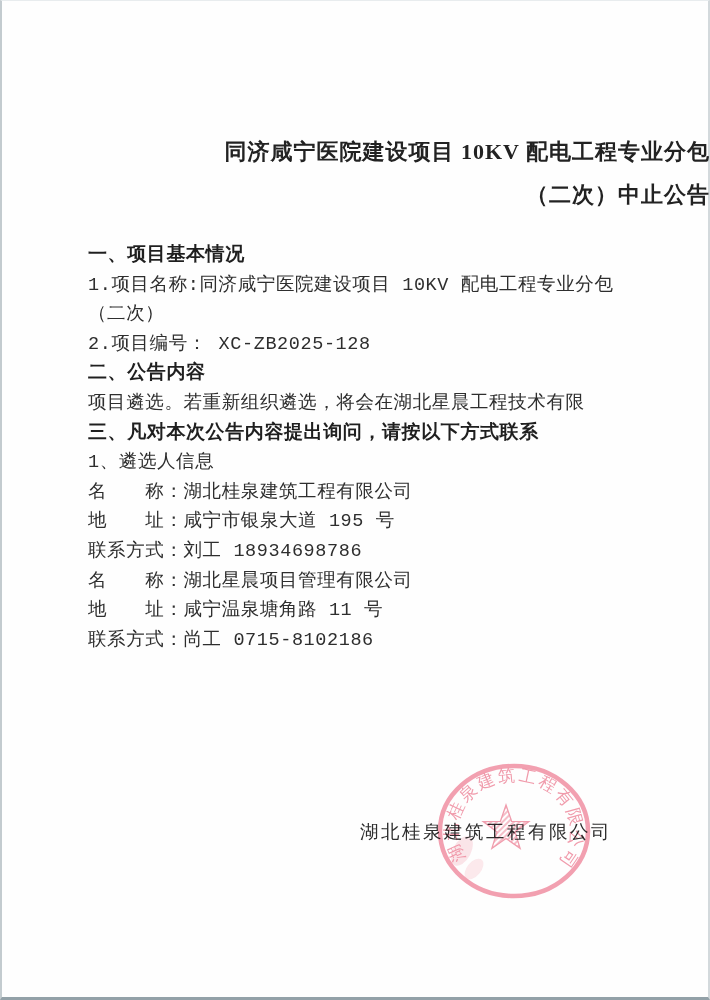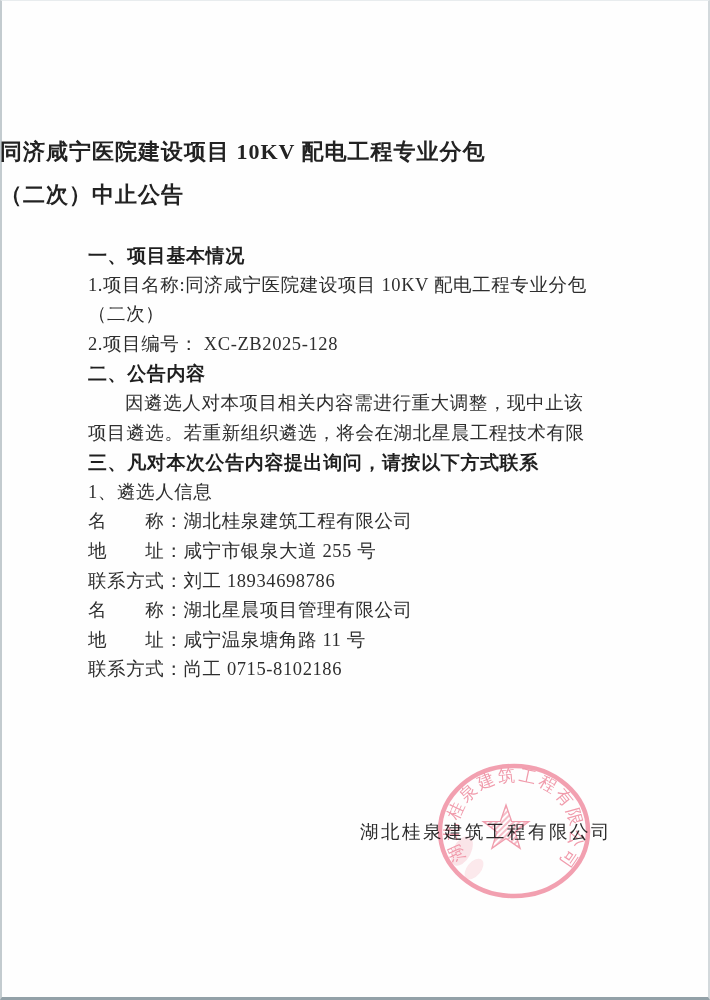--- a/index.html
+++ b/index.html
@@ -21,43 +21,44 @@
     inset: 0;
     border-left: 2px solid #c3cbcf;
     border-right: 2px solid #d3d9dc;
     border-top: 1px solid #e8ecee;
     border-bottom: 3px solid #93a1a8;
     pointer-events: none;
   }
   .title-block {
     position: absolute;
     top: 130px;
-    left: 0;
+    left: 16px;
     right: 0;
-    text-align: left;
+    text-align: right;
   }
   .title-line {
     font-size: 22px;
     font-weight: bold;
     line-height: 43px;
     letter-spacing: 1px;
     color: #222;
   }
   .content {
     position: absolute;
     top: 241px;
     left: 88px;
     width: 536px;
   }
   .line {
     font-size: 18.5px;
     line-height: 29.6px;
     letter-spacing: 0.6px;
     white-space: nowrap;
     color: #2e2e2e;
+    font-family: Liberation Mono, monospace;
   }
   .line.heading {
     font-weight: bold;
     font-size: 19px;
     color: #1f1f1f;
   }
   .line.body-indent {
     text-indent: 2em;
   }
   .sig-company {
@@ -104,26 +105,25 @@
     <div class="title-line">同济咸宁医院建设项目 10KV 配电工程专业分包</div>
     <div class="title-line">（二次）中止公告</div>
   </div>
 
   <div class="content">
       <div class="line heading">一、项目基本情况</div>
       <div class="line body">1.项目名称:同济咸宁医院建设项目 10KV 配电工程专业分包</div>
       <div class="line body">（二次）</div>
       <div class="line body">2.项目编号： XC-ZB2025-128</div>
       <div class="line heading">二、公告内容</div>
-      <div class="line body-indent">因遴选人对本项目相关内容需进行重大调整，现中止该</div>
       <div class="line body">项目遴选。若重新组织遴选，将会在湖北星晨工程技术有限</div>
       <div class="line heading">三、凡对本次公告内容提出询问，请按以下方式联系</div>
       <div class="line body">1、遴选人信息</div>
       <div class="line body">名　　称：湖北桂泉建筑工程有限公司</div>
-      <div class="line body">地　　址：咸宁市银泉大道 255 号</div>
+      <div class="line body">地　　址：咸宁市银泉大道 195 号</div>
       <div class="line body">联系方式：刘工 18934698786</div>
       <div class="line body">名　　称：湖北星晨项目管理有限公司</div>
       <div class="line body">地　　址：咸宁温泉塘角路 11 号</div>
       <div class="line body">联系方式：尚工 0715-8102186</div>
     </div>
 
   <div class="sig-company">湖北桂泉建筑工程有限公司</div>
 
   <svg class="stamp" viewBox="0 0 162 146" xmlns="http://www.w3.org/2000/svg">
     <defs>

